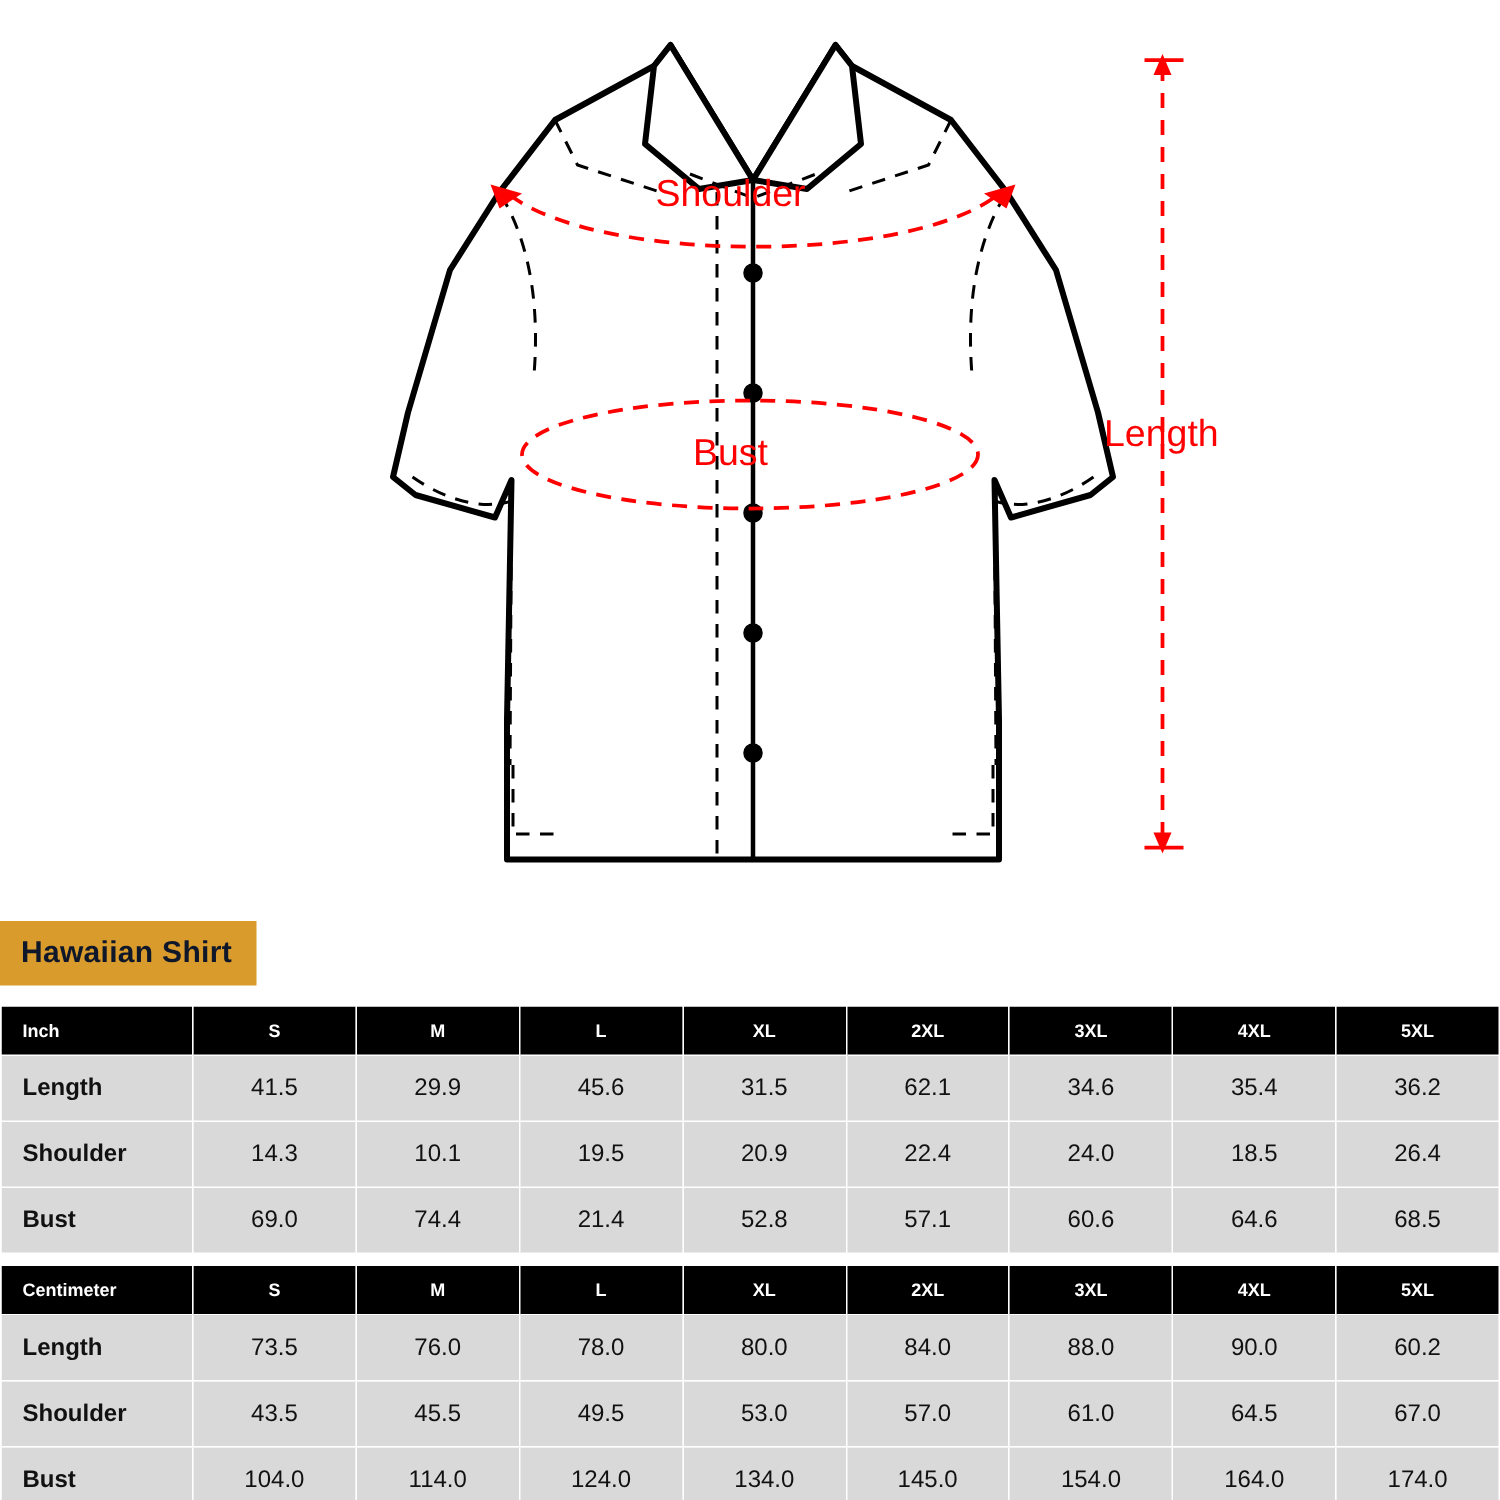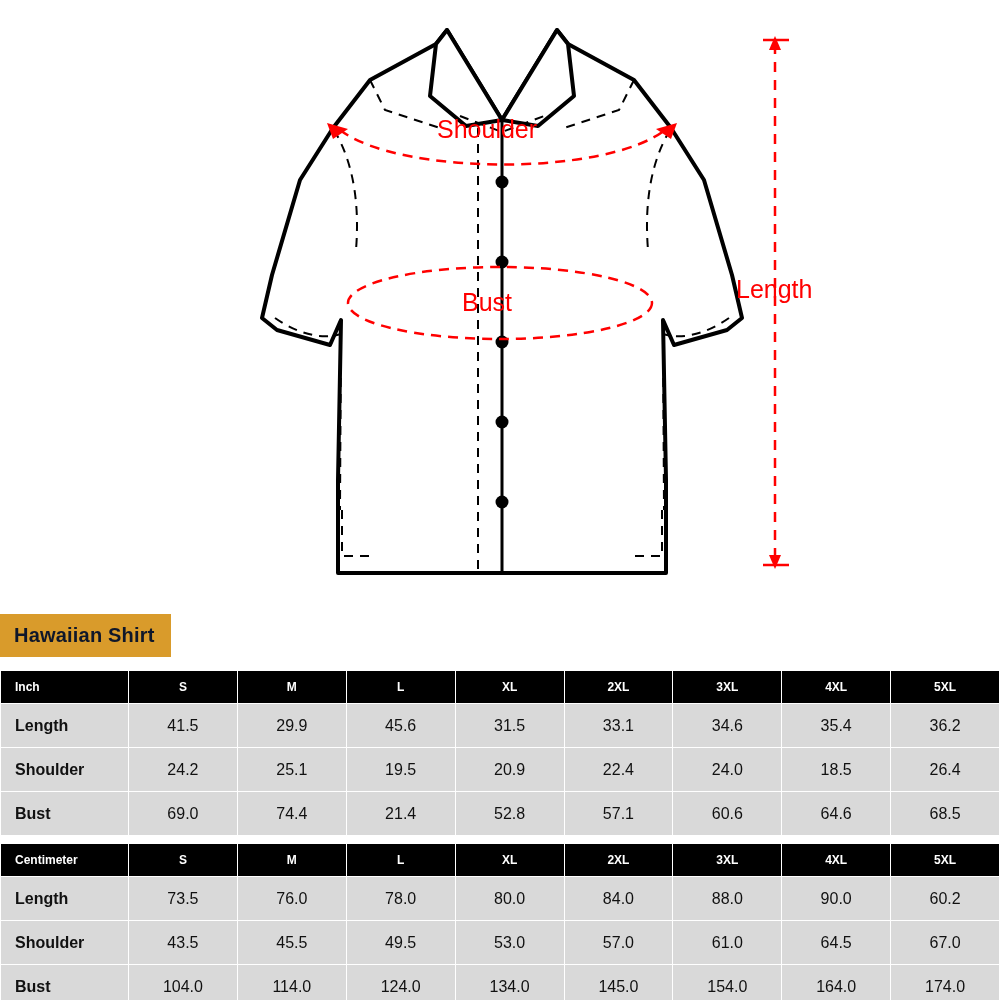--- a/index.html
+++ b/index.html
@@ -241,29 +241,29 @@
           <th>5XL</th>
         </tr>
       </thead>
       <tbody>
         <tr>
           <th>Length</th>
           <td>41.5</td>
           <td>29.9</td>
           <td>45.6</td>
           <td>31.5</td>
-          <td>33.1</td>
+          <td>62.1</td>
           <td>34.6</td>
           <td>35.4</td>
           <td>36.2</td>
         </tr>
         <tr>
           <th>Shoulder</th>
-          <td>24.2</td>
-          <td>25.1</td>
+          <td>14.3</td>
+          <td>10.1</td>
           <td>19.5</td>
           <td>20.9</td>
           <td>22.4</td>
           <td>24.0</td>
           <td>18.5</td>
           <td>26.4</td>
         </tr>
         <tr>
           <th>Bust</th>
           <td>69.0</td>

